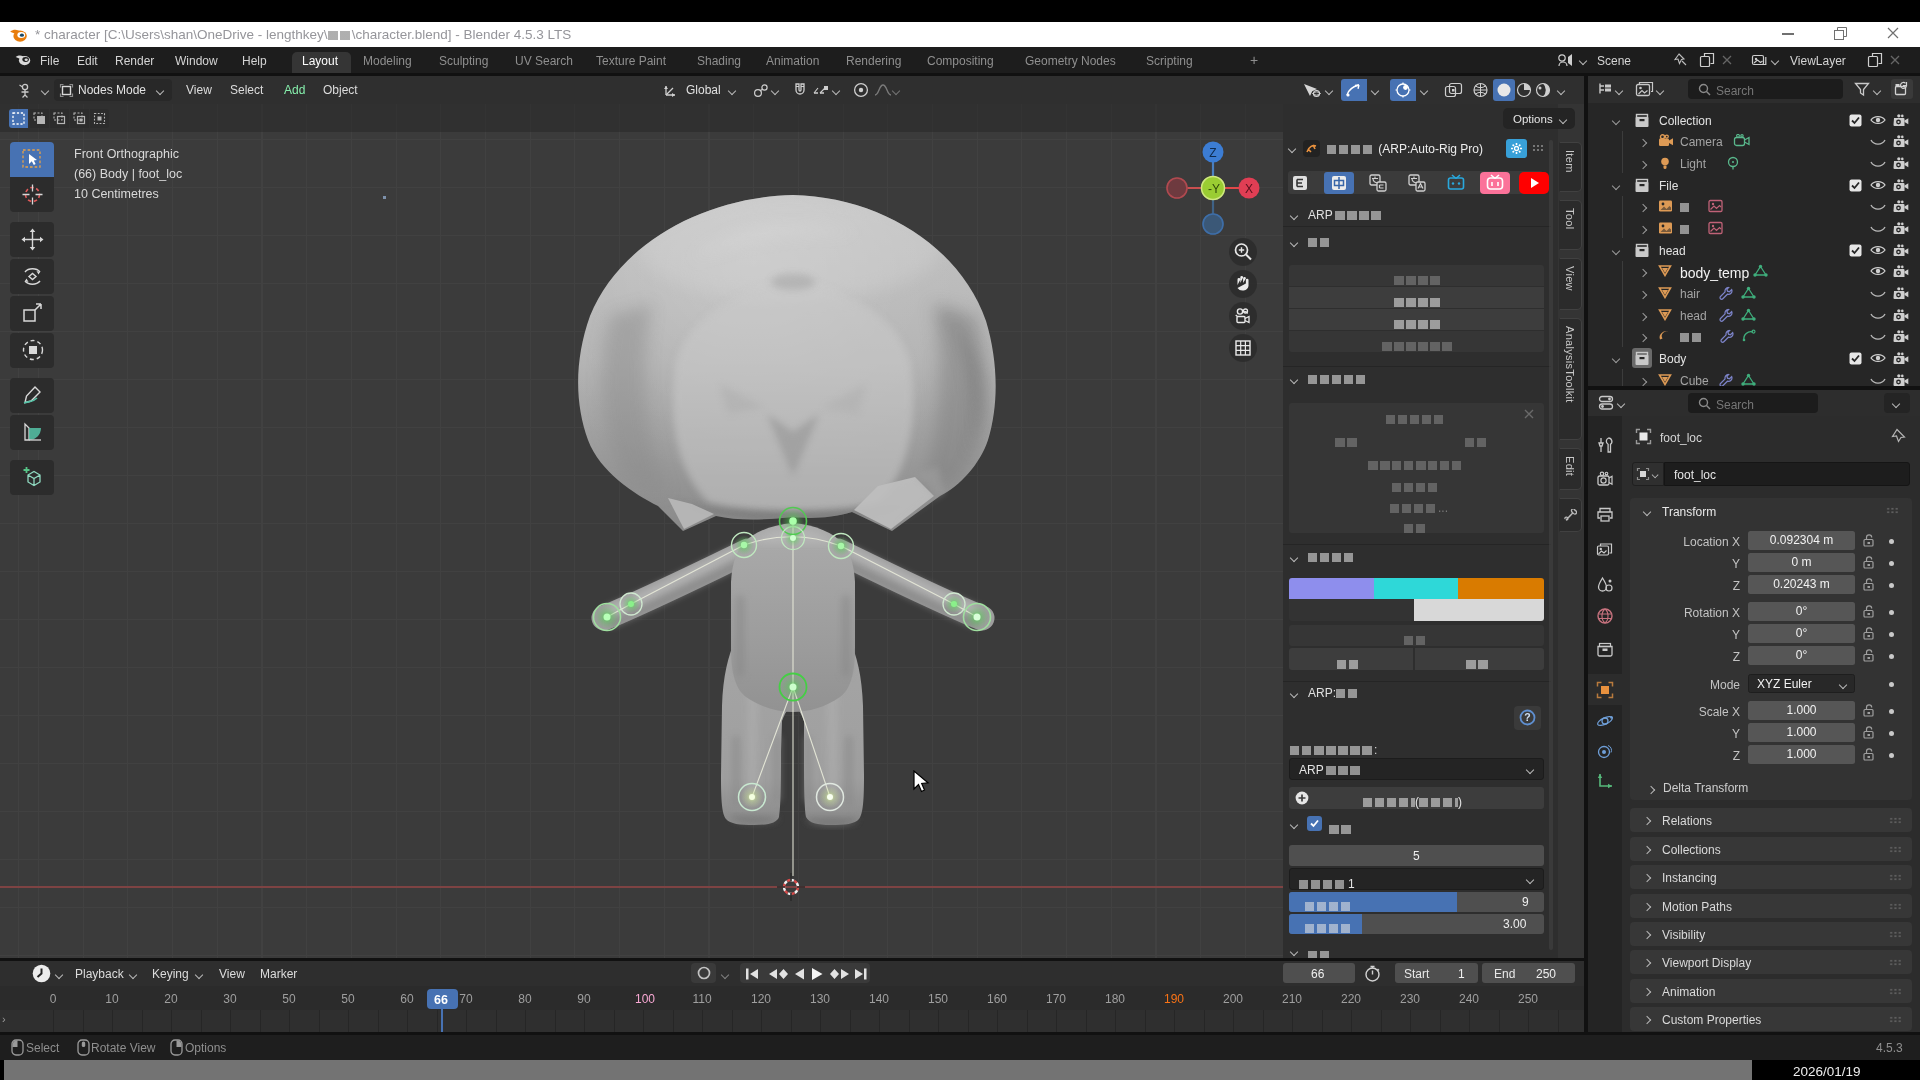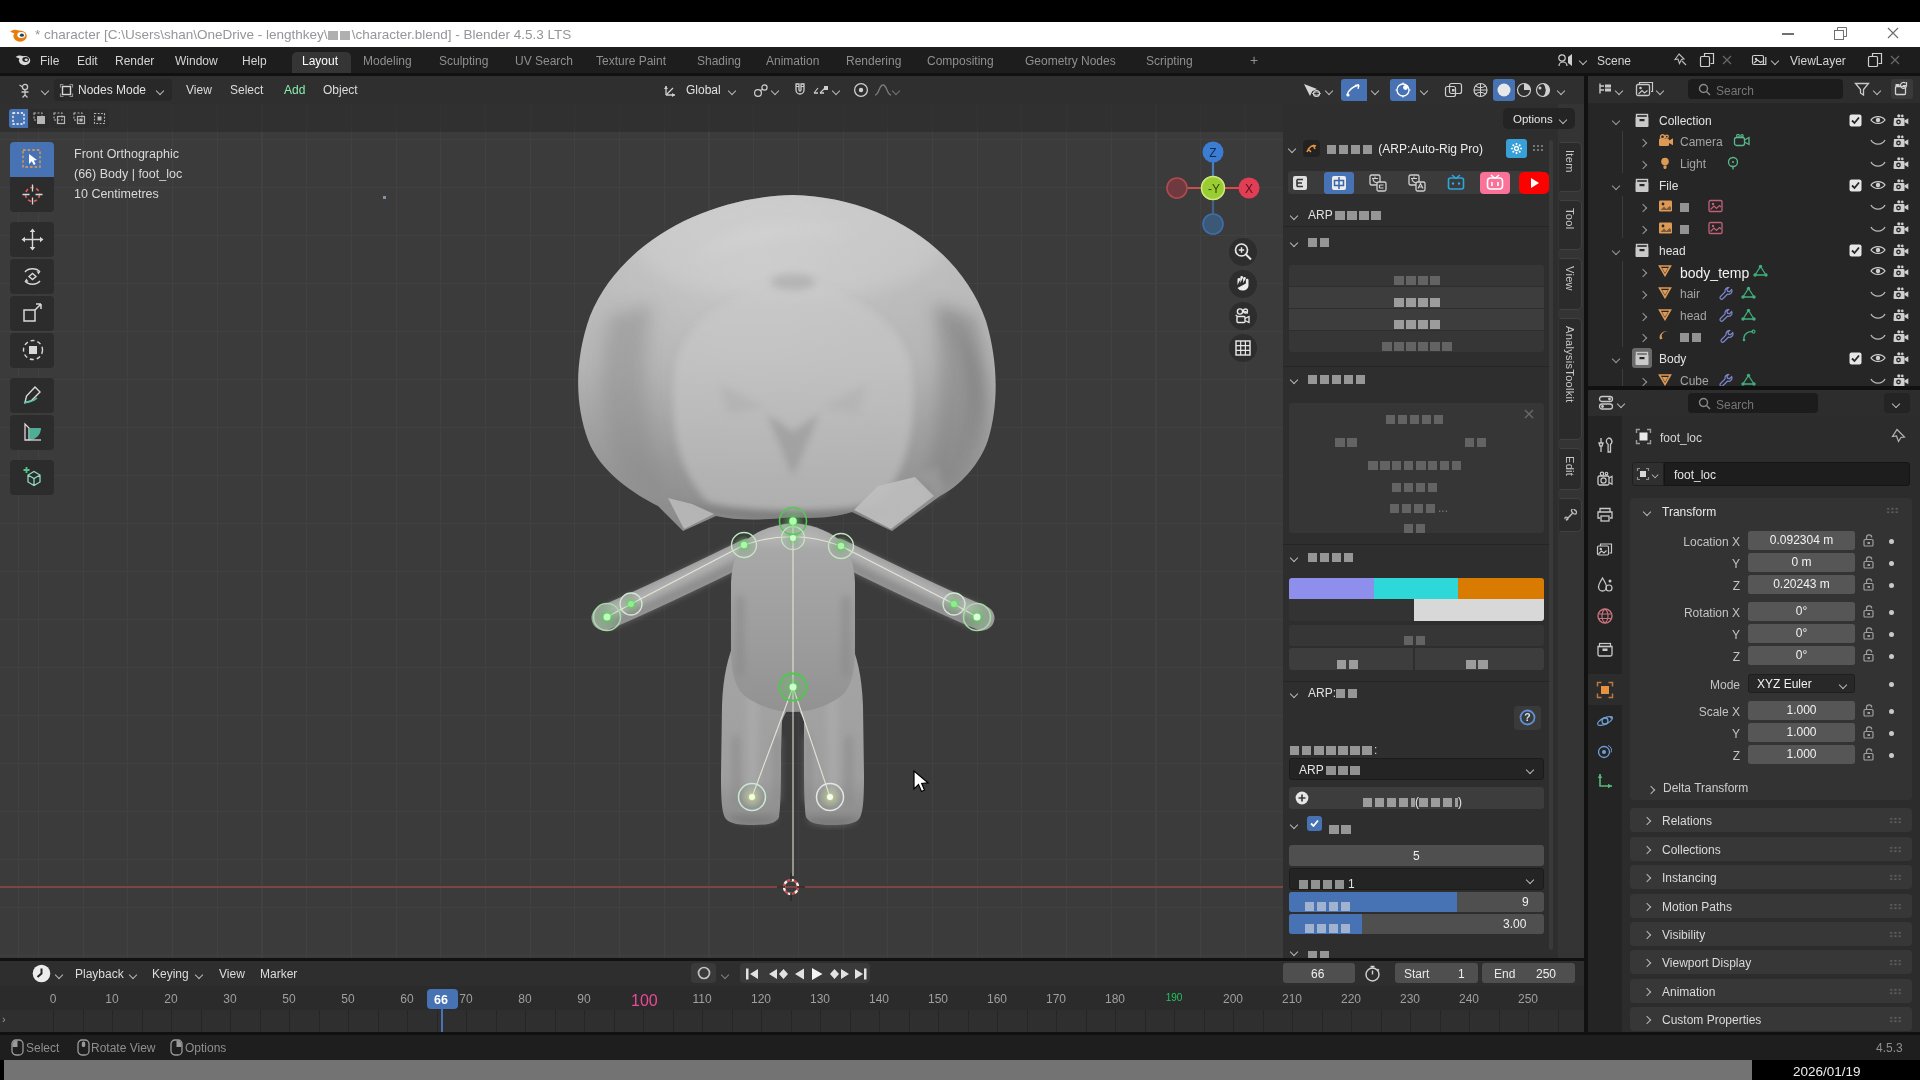--- a/index.html
+++ b/index.html
@@ -1433,30 +1433,30 @@
       <div class="abs" style="left:41px;top:31px;width:24px;text-align:center;font-size:12px;color:#9f9f9f">0</div>
       <div class="abs" style="left:100px;top:31px;width:24px;text-align:center;font-size:12px;color:#9f9f9f">10</div>
       <div class="abs" style="left:159px;top:31px;width:24px;text-align:center;font-size:12px;color:#9f9f9f">20</div>
       <div class="abs" style="left:218px;top:31px;width:24px;text-align:center;font-size:12px;color:#9f9f9f">30</div>
       <div class="abs" style="left:277px;top:31px;width:24px;text-align:center;font-size:12px;color:#9f9f9f">50</div>
       <div class="abs" style="left:336px;top:31px;width:24px;text-align:center;font-size:12px;color:#9f9f9f">50</div>
       <div class="abs" style="left:395px;top:31px;width:24px;text-align:center;font-size:12px;color:#9f9f9f">60</div>
       <div class="abs" style="left:454px;top:31px;width:24px;text-align:center;font-size:12px;color:#9f9f9f">70</div>
       <div class="abs" style="left:513px;top:31px;width:24px;text-align:center;font-size:12px;color:#9f9f9f">80</div>
       <div class="abs" style="left:572px;top:31px;width:24px;text-align:center;font-size:12px;color:#9f9f9f">90</div>
-      <div class="abs" style="left:631px;top:31px;width:24px;text-align:right;font-size:16px;color:#ec4899">100</div>
+      <div class="abs" style="left:631px;top:31px;width:24px;text-align:right;font-size:12px;color:#f9a8d4">100</div>
       <div class="abs" style="left:690px;top:31px;width:24px;text-align:center;font-size:12px;color:#9f9f9f">110</div>
       <div class="abs" style="left:749px;top:31px;width:24px;text-align:center;font-size:12px;color:#9f9f9f">120</div>
       <div class="abs" style="left:808px;top:31px;width:24px;text-align:center;font-size:12px;color:#9f9f9f">130</div>
       <div class="abs" style="left:867px;top:31px;width:24px;text-align:center;font-size:12px;color:#9f9f9f">140</div>
       <div class="abs" style="left:926px;top:31px;width:24px;text-align:center;font-size:12px;color:#9f9f9f">150</div>
       <div class="abs" style="left:985px;top:31px;width:24px;text-align:center;font-size:12px;color:#9f9f9f">160</div>
       <div class="abs" style="left:1044px;top:31px;width:24px;text-align:center;font-size:12px;color:#9f9f9f">170</div>
       <div class="abs" style="left:1103px;top:31px;width:24px;text-align:center;font-size:12px;color:#9f9f9f">180</div>
-      <div class="abs" style="left:1162px;top:31px;width:24px;text-align:center;font-size:10px;color:#22c55e">190</div>
+      <div class="abs" style="left:1162px;top:31px;width:24px;text-align:center;font-size:12px;color:#f97316">190</div>
       <div class="abs" style="left:1221px;top:31px;width:24px;text-align:center;font-size:12px;color:#9f9f9f">200</div>
       <div class="abs" style="left:1280px;top:31px;width:24px;text-align:center;font-size:12px;color:#9f9f9f">210</div>
       <div class="abs" style="left:1339px;top:31px;width:24px;text-align:center;font-size:12px;color:#9f9f9f">220</div>
       <div class="abs" style="left:1398px;top:31px;width:24px;text-align:center;font-size:12px;color:#9f9f9f">230</div>
       <div class="abs" style="left:1457px;top:31px;width:24px;text-align:center;font-size:12px;color:#9f9f9f">240</div>
       <div class="abs" style="left:1516px;top:31px;width:24px;text-align:center;font-size:12px;color:#9f9f9f">250</div>
     </div>
   <div class="abs" style="left:0;top:49px;width:1584px;height:22px;background:#2f2f2f"></div>
   <div id="ticks">
       <div class="abs" style="left:53px;top:49px;width:1px;height:22px;background:#262626"></div>

